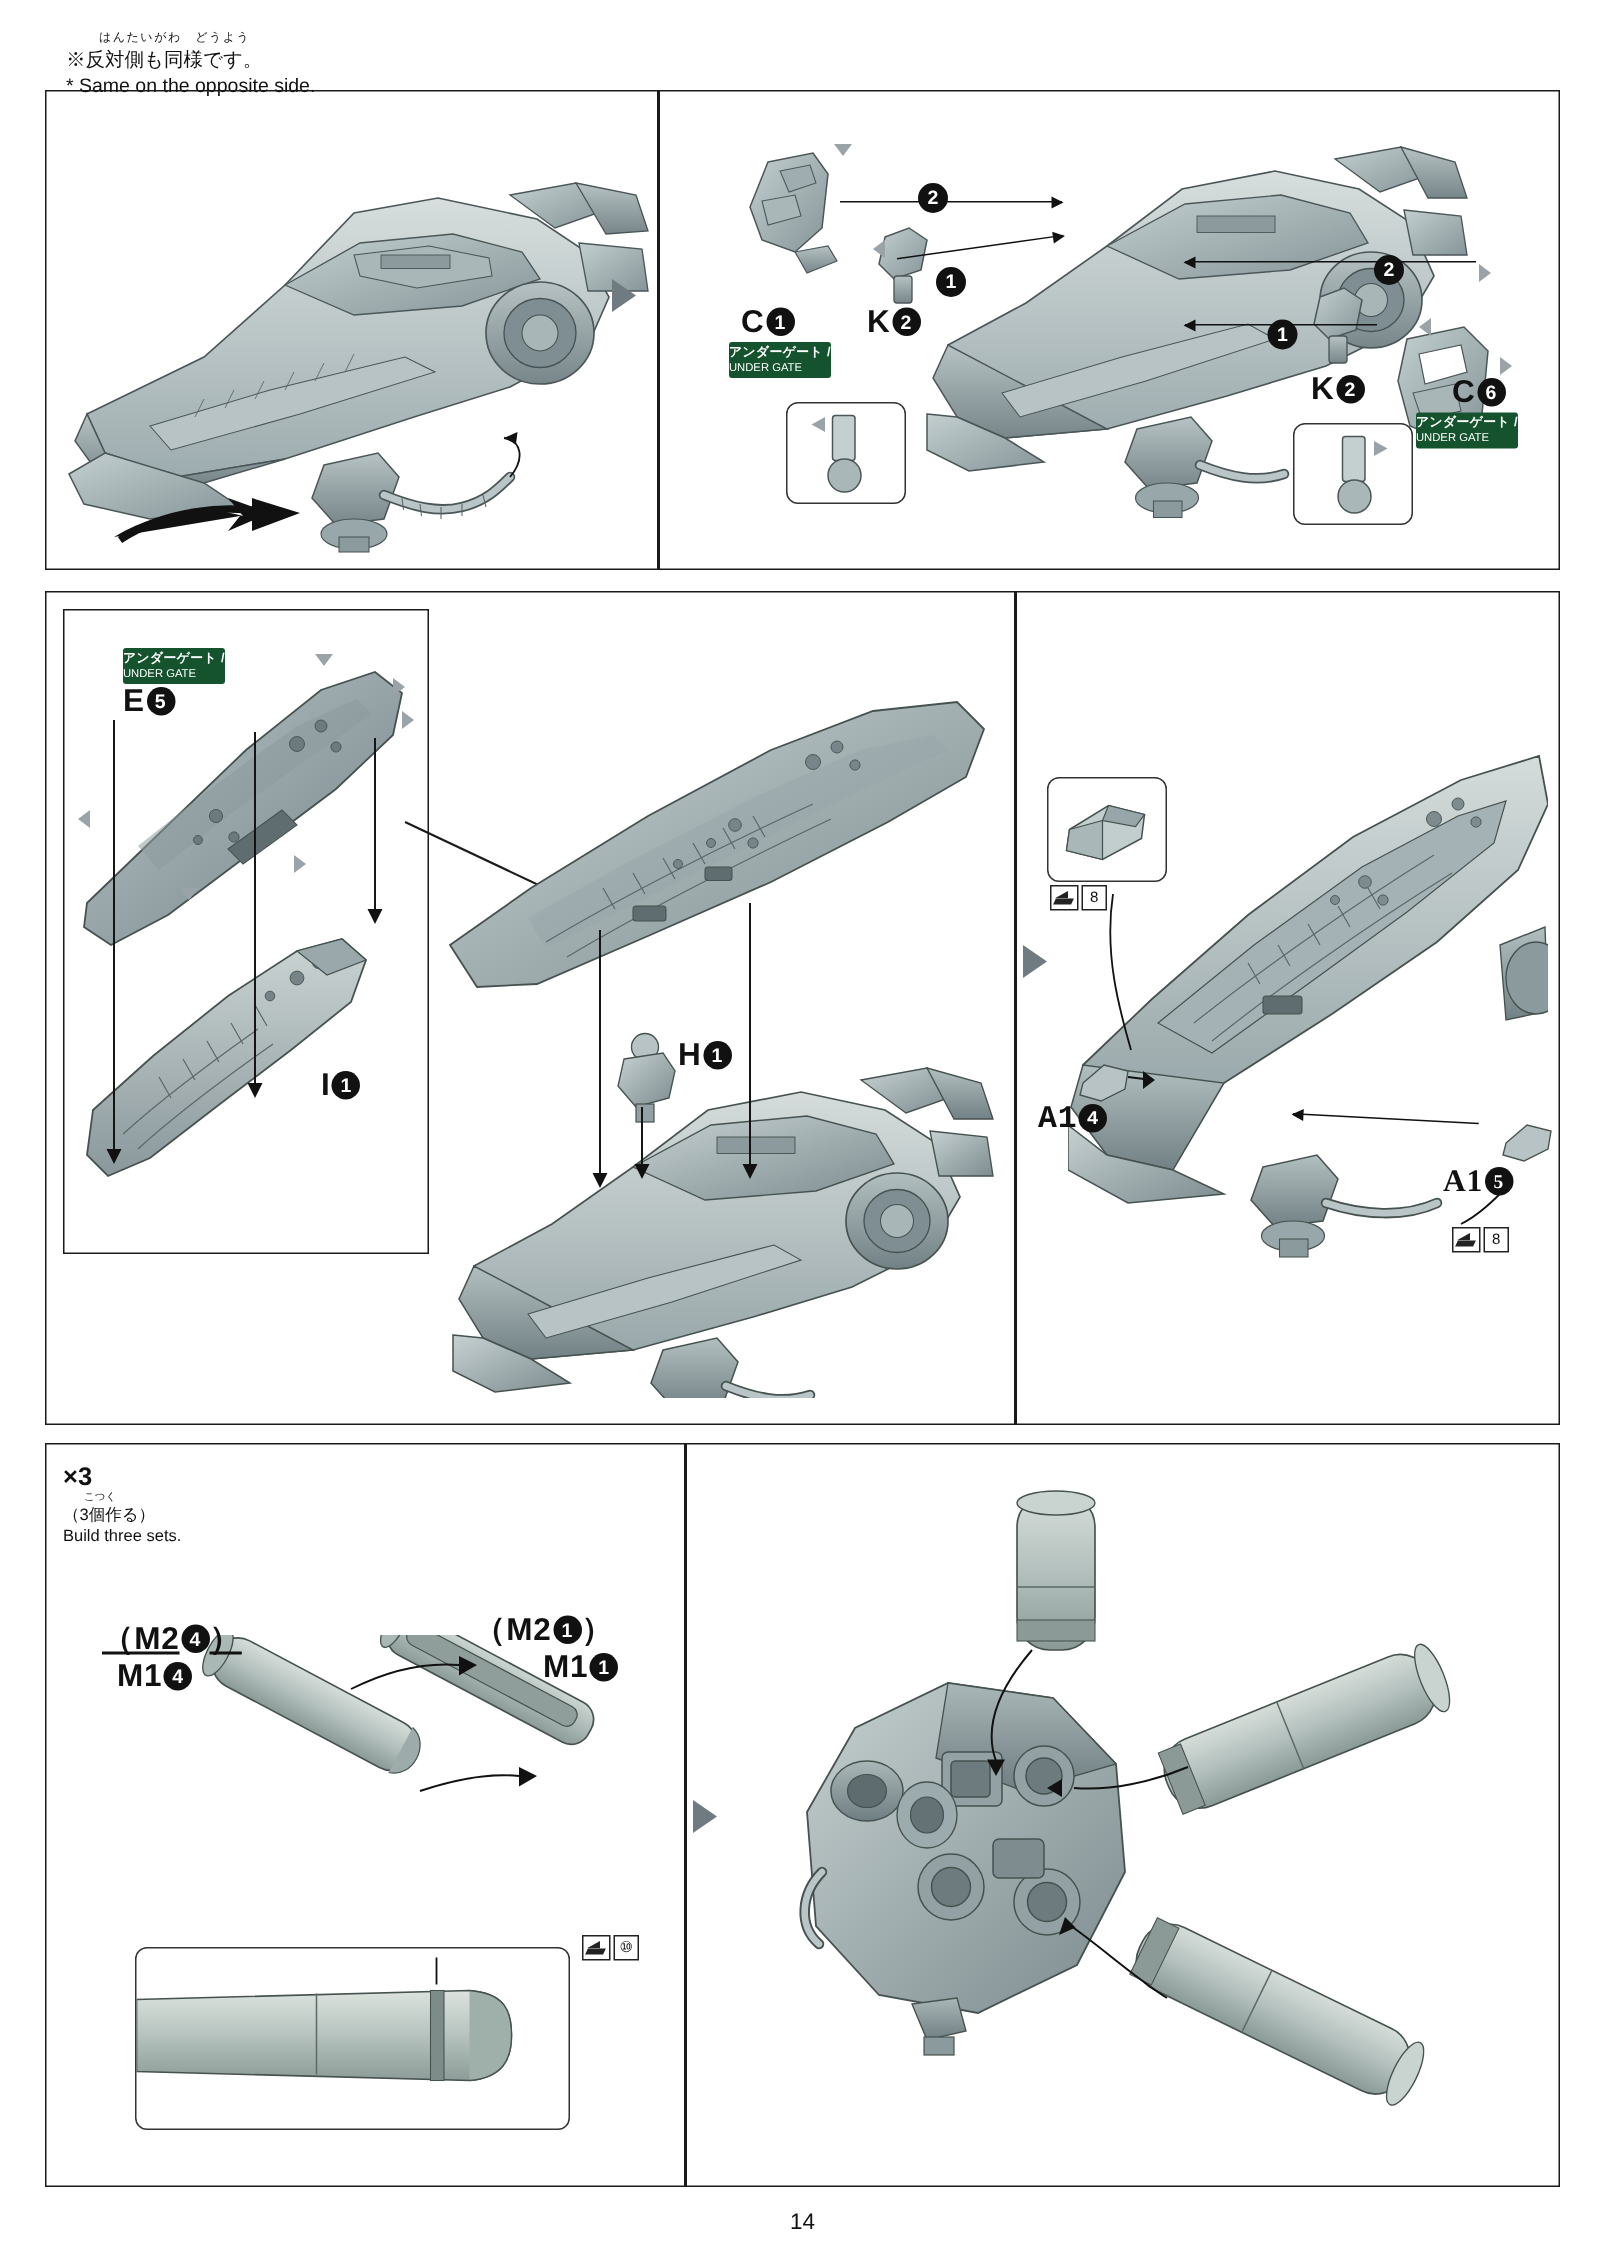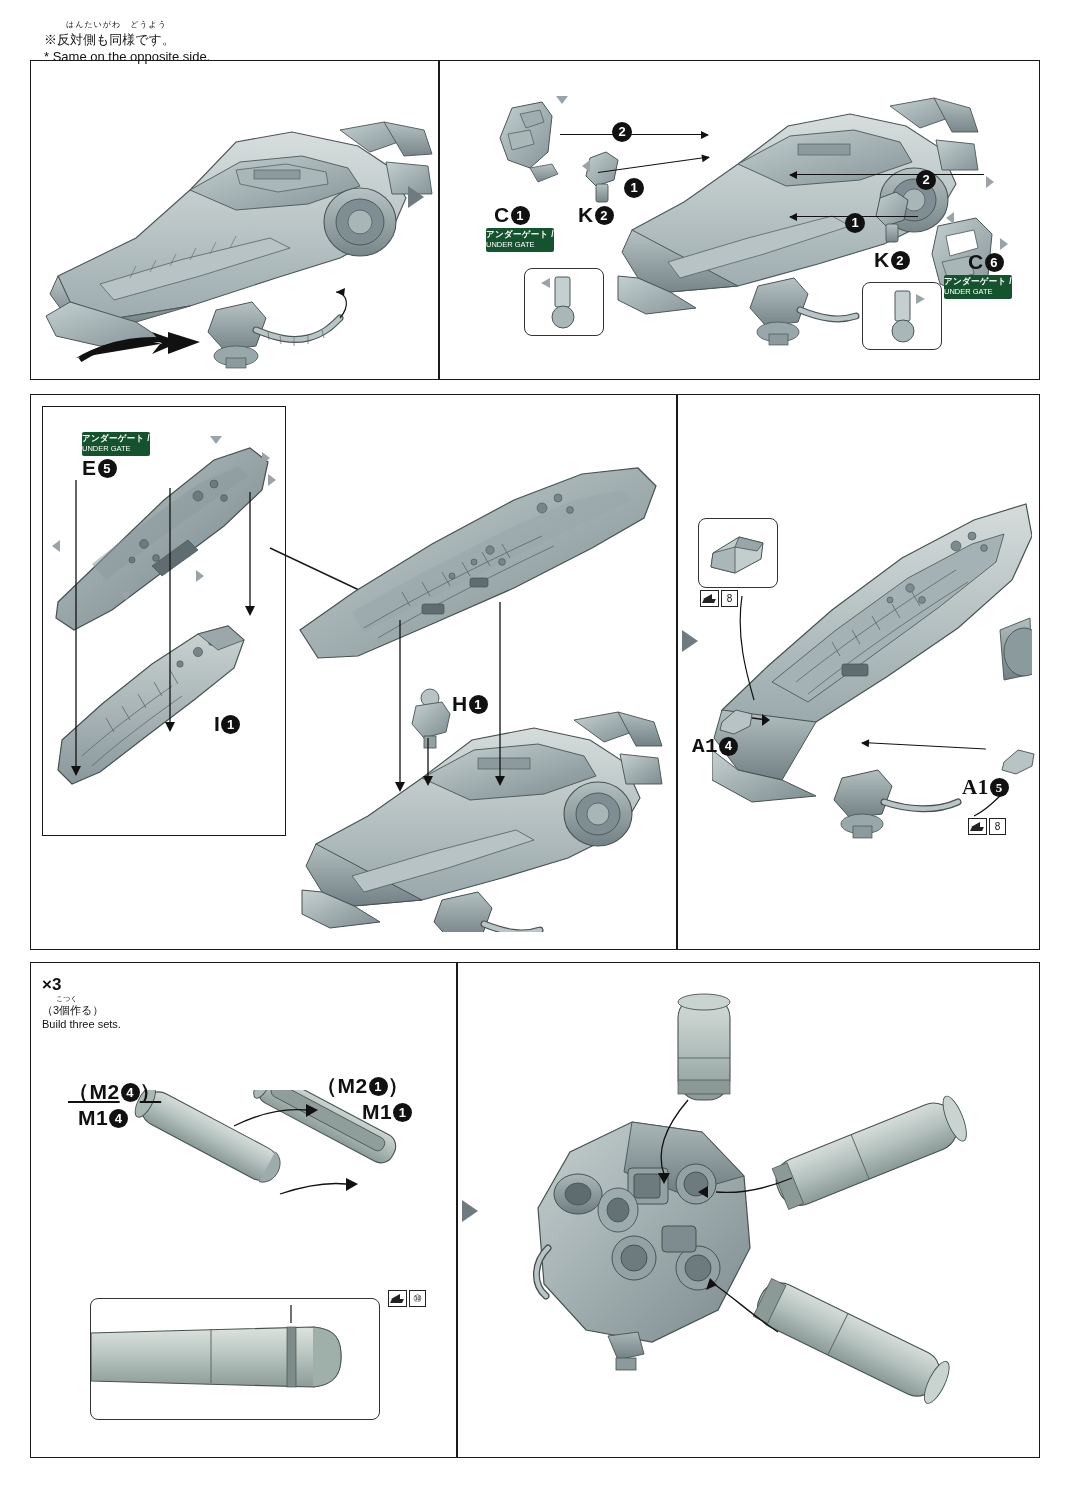--- a/index.html
+++ b/index.html
@@ -677,14 +677,15 @@
       <path d="M196 112 C172 140 164 164 172 186"></path>
       <path d="M300 190 C276 200 248 206 224 204"></path>
       <path d="M286 344 C264 330 242 310 222 296"></path>
     </g>
     <path d="M172 196 l-6 -11 l12 0 z" fill="#111"></path>
     <path d="M216 198 l-10 6 l10 6 z" fill="#111"></path>
     <path d="M218 290 l-4 12 l11 -5 z" fill="#111"></path>
   </svg>
   </div>
 
+  <div class="pagenum">14</div>
 
 </div>
 
 </body></html>

